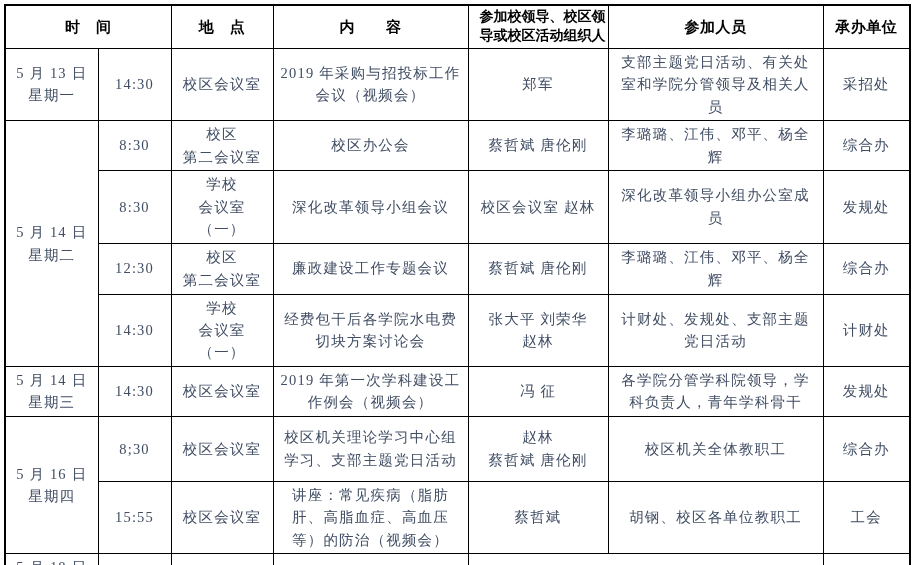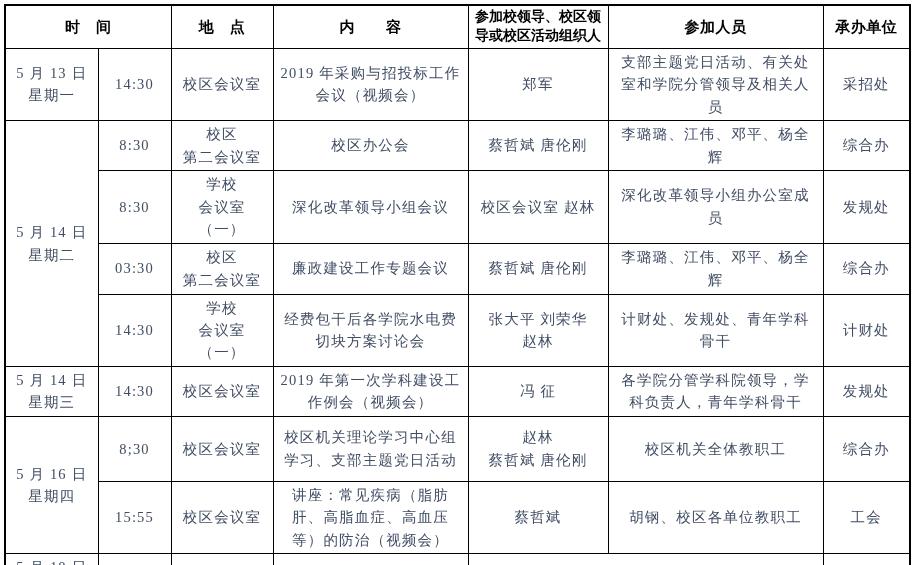--- a/index.html
+++ b/index.html
@@ -32,20 +32,21 @@
     font-weight: bold;
     color: #000000;
     letter-spacing: 0.5px;
     line-height: 1.35;
     padding: 2px 6px;
   }
   table.schedule th.leaders-hd {
     font-size: 14px;
     letter-spacing: 0;
     padding: 2px 2px;
+    text-align: right;
   }
   table.schedule td {
     font-size: 14.5px;
     color: #404d63;
     letter-spacing: 1.2px;
     line-height: 1.55;
   }
   table.schedule td.left {
     text-align: center;
   }
@@ -101,37 +102,37 @@
     <td>8:30</td>
     <td>学校
 会议室（一）</td>
     <td class="left">深化改革领导小组会议</td>
     <td>校区会议室 赵林</td>
     <td class="left">深化改革领导小组办公室成员</td>
     <td>发规处</td>
   </tr>
 
   <tr style="height:51px">
-    <td>03:30</td>
+    <td>12:30</td>
     <td>校区
 第二会议室</td>
     <td class="left">廉政建设工作专题会议</td>
     <td>蔡哲斌 唐伦刚</td>
     <td class="left">李璐璐、江伟、邓平、杨全辉</td>
     <td>综合办</td>
   </tr>
 
   <tr style="height:49px">
     <td>14:30</td>
     <td>学校
 会议室（一）</td>
     <td class="left">经费包干后各学院水电费切块方案讨论会</td>
     <td>张大平 刘荣华
 赵林</td>
-    <td class="left">计财处、发规处、青年学科骨干</td>
+    <td class="left">计财处、发规处、支部主题党日活动</td>
     <td>计财处</td>
   </tr>
 
   <tr style="height:50px">
     <td>5 月 14 日
 星期三</td>
     <td>14:30</td>
     <td>校区会议室</td>
     <td class="left">2019 年第一次学科建设工作例会（视频会）</td>
     <td>冯 征</td>

